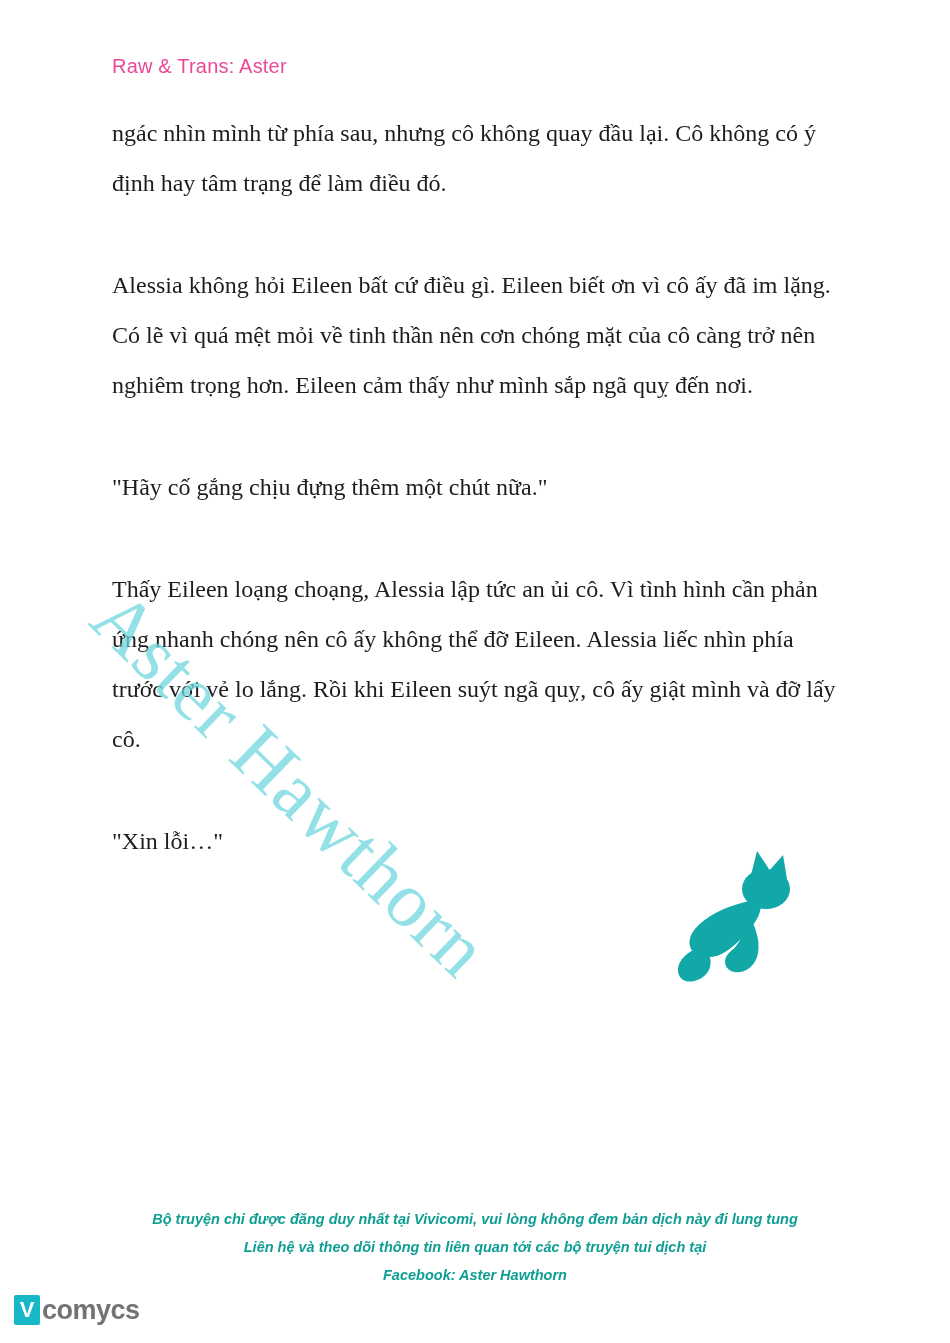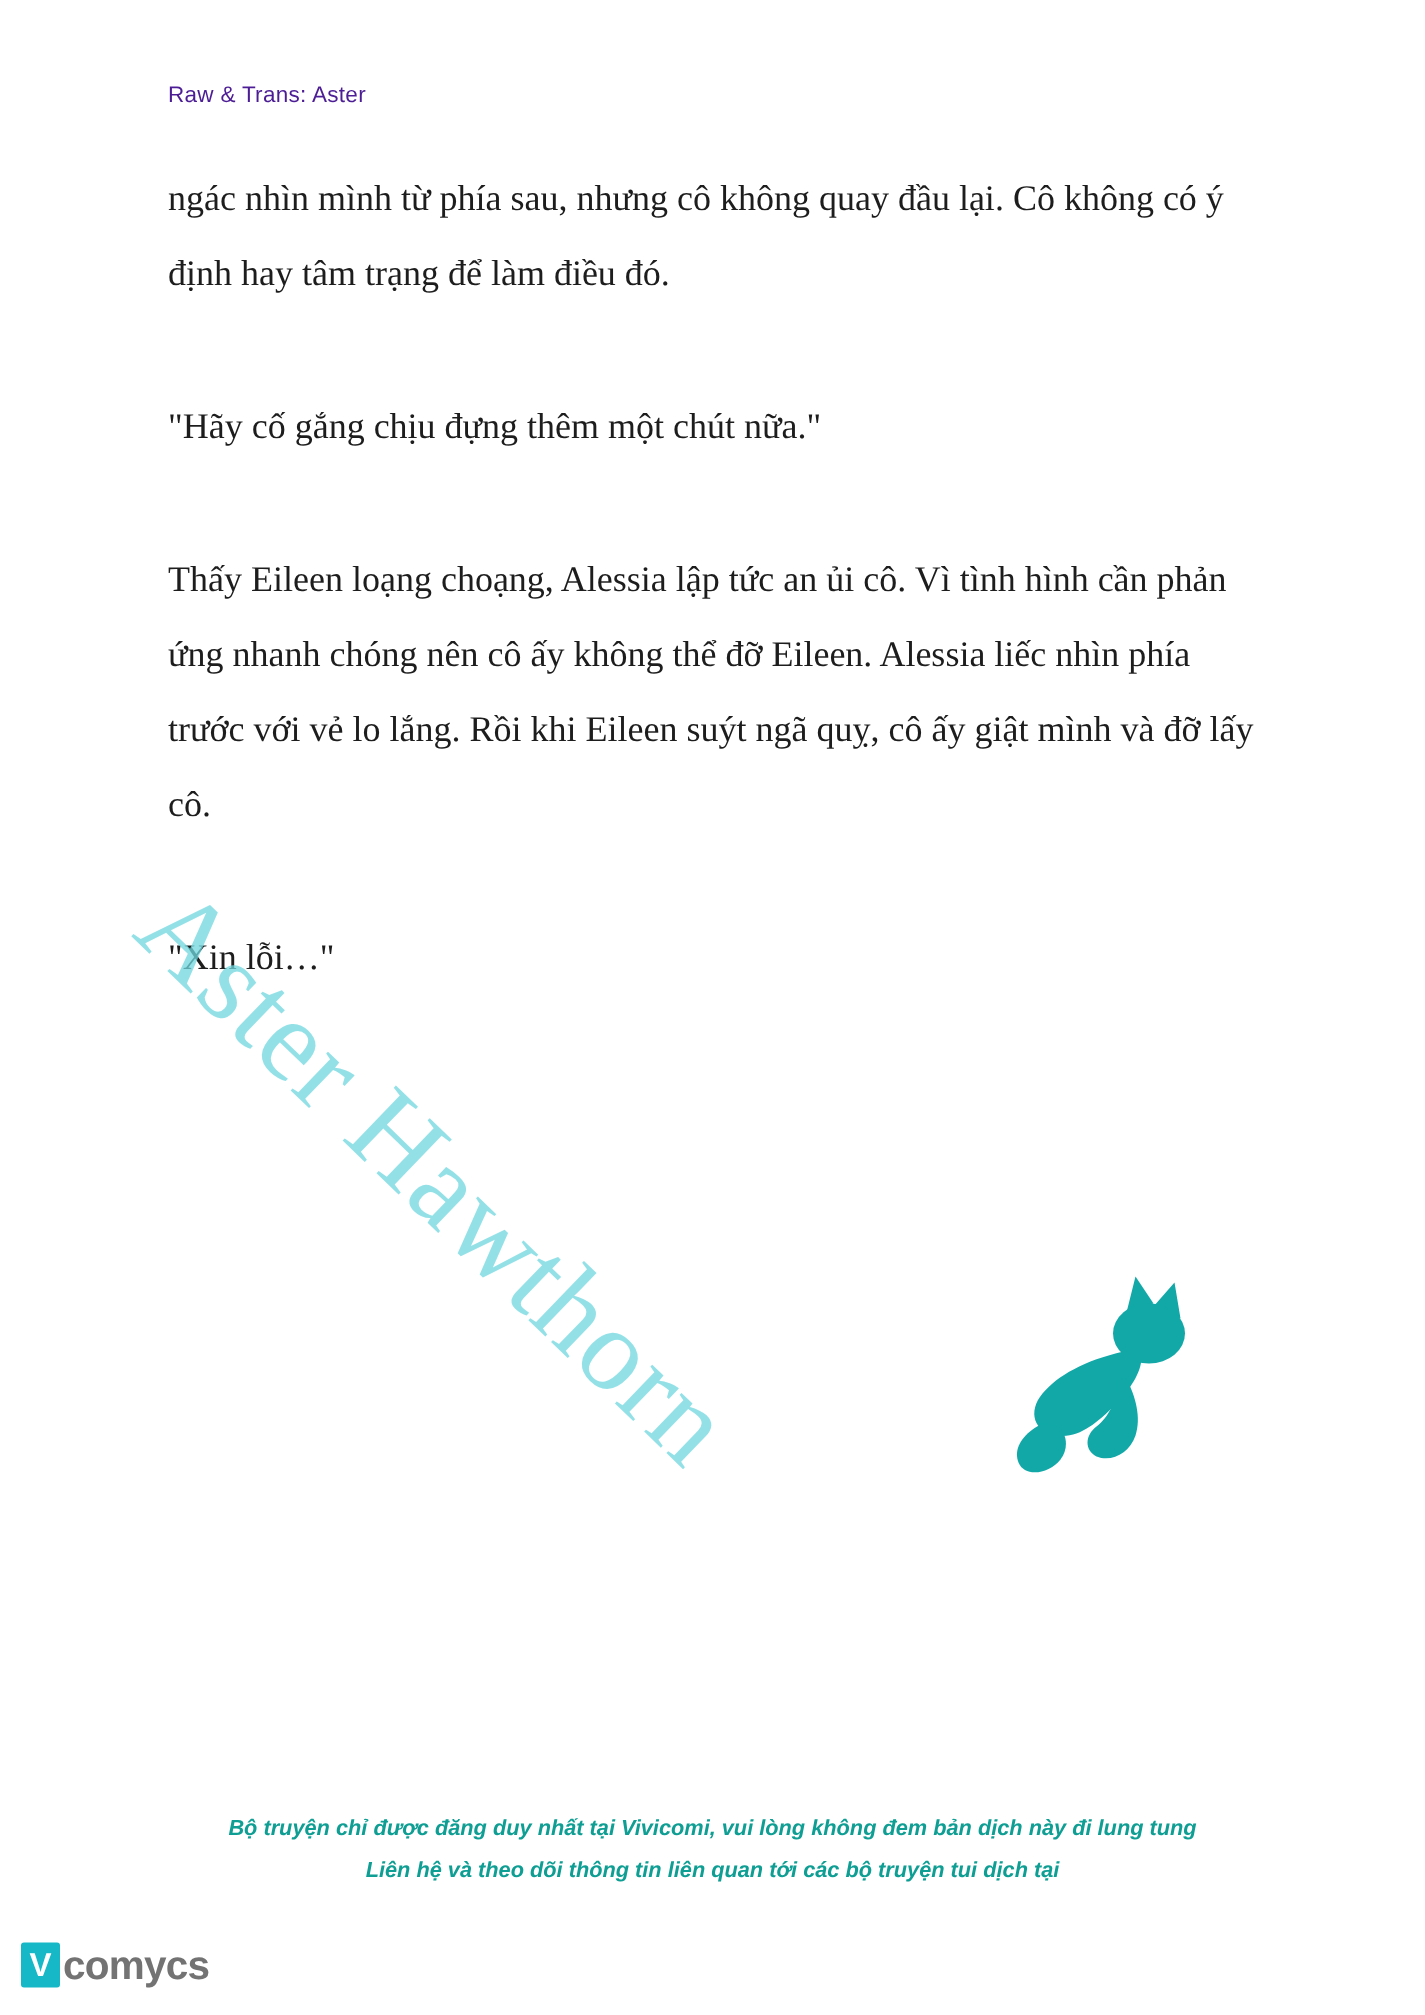--- a/index.html
+++ b/index.html
@@ -15,22 +15,22 @@
     width: 950px;
     height: 1343px;
     background: #ffffff;
     overflow: hidden;
   }
   .header {
     position: absolute;
     top: 55px;
     left: 112px;
     font-family: "Liberation Sans", sans-serif;
-    font-size: 15px;
-    color: #4c1d95;
+    font-size: 20px;
+    color: #ec4899;
     letter-spacing: 0.2px;
   }
   .content {
     position: absolute;
     top: 108px;
     left: 112px;
     width: 726px;
   }
   .para {
     font-family: "Liberation Serif", serif;
@@ -122,20 +122,21 @@
 </style>
 </head>
 <body>
 
 <div class="page">
 
   <div class="header">Raw &amp; Trans: Aster</div>
 
   <div class="content">
     <p class="para">ngác nhìn mình từ phía sau, nhưng cô không quay đầu lại. Cô không có ý định hay tâm trạng để làm điều đó.</p>
+    <p class="para">Alessia không hỏi Eileen bất cứ điều gì. Eileen biết ơn vì cô ấy đã im lặng. Có lẽ vì quá mệt mỏi về tinh thần nên cơn chóng mặt của cô càng trở nên nghiêm trọng hơn. Eileen cảm thấy như mình sắp ngã quỵ đến nơi.</p>
     <p class="para">"Hãy cố gắng chịu đựng thêm một chút nữa."</p>
     <p class="para">Thấy Eileen loạng choạng, Alessia lập tức an ủi cô. Vì tình hình cần phản ứng nhanh chóng nên cô ấy không thể đỡ Eileen. Alessia liếc nhìn phía trước với vẻ lo lắng. Rồi khi Eileen suýt ngã quỵ, cô ấy giật mình và đỡ lấy cô.</p>
     <p class="para last">"Xin lỗi…"</p>
   </div>
 
   <div class="watermark-text">
     <span>Aster Hawthorn</span>
   </div>
 
   <svg class="cat-logo" viewBox="0 0 130 140">
@@ -145,20 +146,21 @@
       <ellipse cx="101" cy="44" rx="24" ry="20"></ellipse>
       <path d="M84 56 C58 62 40 72 30 84 C20 96 24 110 40 112 C54 114 66 104 78 92 C88 82 96 70 96 60 Z"></path>
       <path d="M30 104 C18 110 10 120 14 130 C18 140 34 138 42 128 C48 120 46 110 40 106 Z"></path>
       <path d="M86 74 C92 86 96 100 92 112 C88 124 76 130 66 126 C58 122 58 112 66 106 C74 100 80 88 80 76 Z"></path>
     </g>
   </svg>
 
   <div class="footer">
     <div>Bộ truyện chỉ được đăng duy nhất tại Vivicomi, vui lòng không đem bản dịch này đi lung tung</div>
     <div>Liên hệ và theo dõi thông tin liên quan tới các bộ truyện tui dịch tại</div>
+    <div>Facebook: Aster Hawthorn</div>
   </div>
 
   <div class="brand">
     <div class="brand-badge">V</div>
     <div class="brand-name">comycs</div>
   </div>
 
 </div>
 
 </body></html>

